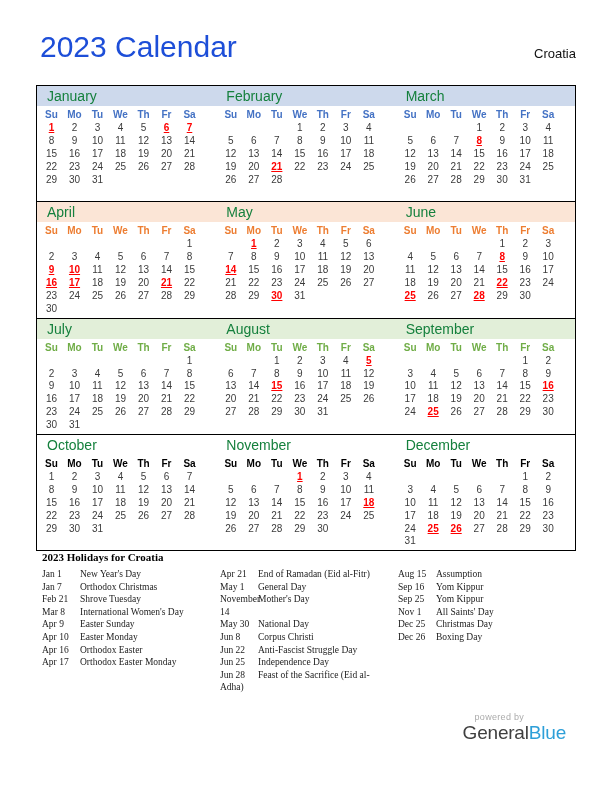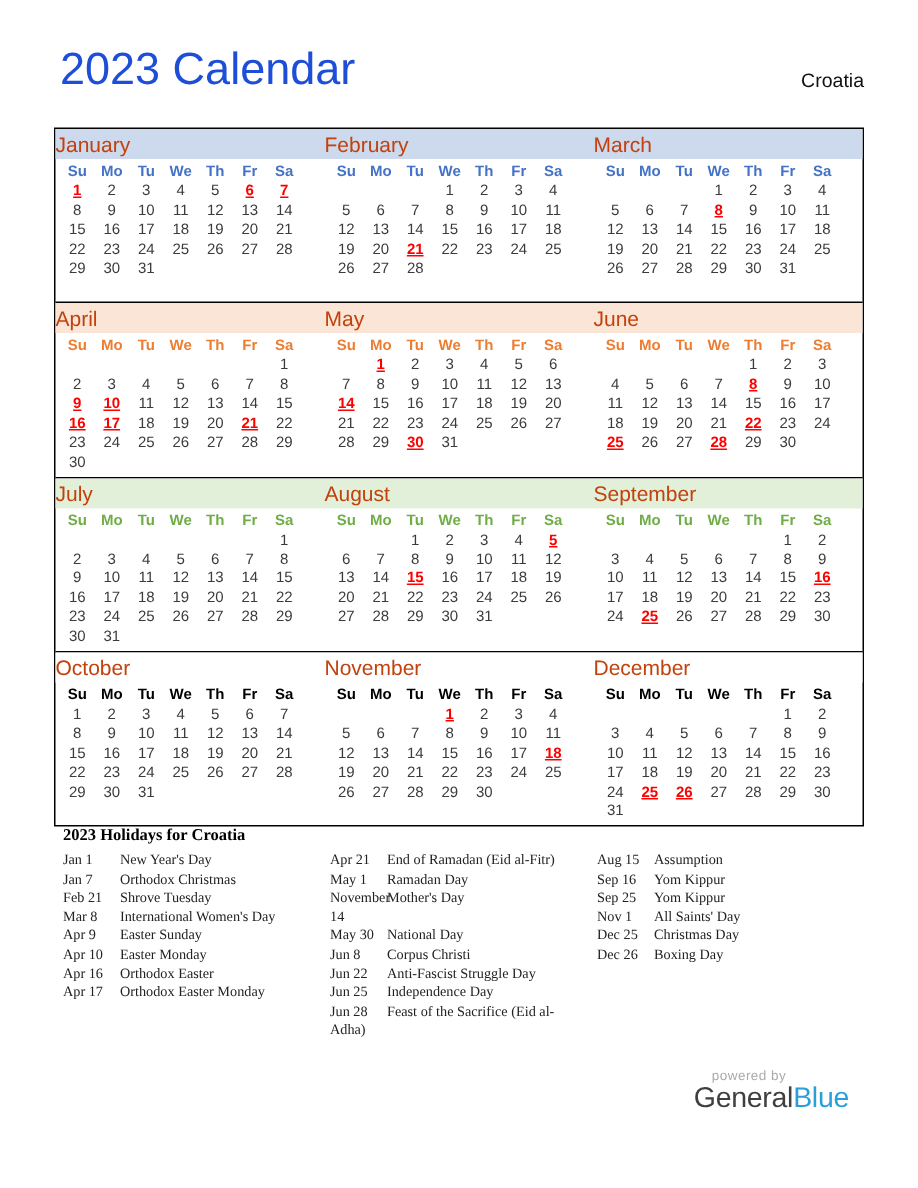--- a/index.html
+++ b/index.html
@@ -9,21 +9,21 @@
   
   .header{position:absolute;left:40px;right:36px;top:30px;display:flex;align-items:flex-end;justify-content:space-between;}
   .page-title{font-size:30px;font-weight:400;color:#1d4ed8;letter-spacing:0;}
   .country{font-size:13px;color:#111;padding-bottom:3px;}
 
   
   .grid{position:absolute;left:36px;top:85px;width:540px;border:1px solid #000;box-sizing:border-box;}
   .quarter{border-bottom:1px solid #000;}
   .quarter:last-child{border-bottom:none;}
   .band{display:flex;height:20px;}
-  .month-name{flex:1;font-size:14px;line-height:20px;padding-left:0;color:#c2410c;}
+  .month-name{flex:1;font-size:14px;line-height:20px;padding-left:10px;color:#15803d;}
   .months-row{display:flex;}
   .month{flex:1;padding:1px 0 2px 3px;box-sizing:border-box;}
   .wk-row,.day-row{display:flex;}
   .wk-row{height:15px;}
   .day-row{height:12.9px;}
   .cell{width:23px;text-align:center;font-size:10px;line-height:12.9px;}
   .wk{font-weight:700;line-height:15px;}
   .day{color:#3b3b3b;}
   .hol{color:var(--holiday-color,#ff0000);font-weight:700;text-decoration:underline;}
 
@@ -878,21 +878,21 @@
           <div class="hitem"><span class="hdate">Jan 7</span><span>Orthodox Christmas</span></div>
           <div class="hitem"><span class="hdate">Feb 21</span><span>Shrove Tuesday</span></div>
           <div class="hitem"><span class="hdate">Mar 8</span><span>International Women's Day</span></div>
           <div class="hitem"><span class="hdate">Apr 9</span><span>Easter Sunday</span></div>
           <div class="hitem"><span class="hdate">Apr 10</span><span>Easter Monday</span></div>
           <div class="hitem"><span class="hdate">Apr 16</span><span>Orthodox Easter</span></div>
           <div class="hitem"><span class="hdate">Apr 17</span><span>Orthodox Easter Monday</span></div>
         </div>
         <div class="hcol">
           <div class="hitem"><span class="hdate">Apr 21</span><span>End of Ramadan (Eid al-Fitr)</span></div>
-          <div class="hitem"><span class="hdate">May 1</span><span>Ramadan Day</span></div>
+          <div class="hitem"><span class="hdate">May 1</span><span>General Day</span></div>
           <div class="hitem"><span class="hdate">November 14</span><span>Mother's Day</span></div>
           <div class="hitem"><span class="hdate">May 30</span><span>National Day</span></div>
           <div class="hitem"><span class="hdate">Jun 8</span><span>Corpus Christi</span></div>
           <div class="hitem"><span class="hdate">Jun 22</span><span>Anti-Fascist Struggle Day</span></div>
           <div class="hitem"><span class="hdate">Jun 25</span><span>Independence Day</span></div>
           <div class="hitem"><span class="hdate">Jun 28</span><span>Feast of the Sacrifice (Eid al-Adha)</span></div>
         </div>
         <div class="hcol">
           <div class="hitem"><span class="hdate">Aug 15</span><span>Assumption</span></div>
           <div class="hitem"><span class="hdate">Sep 16</span><span>Yom Kippur</span></div>

